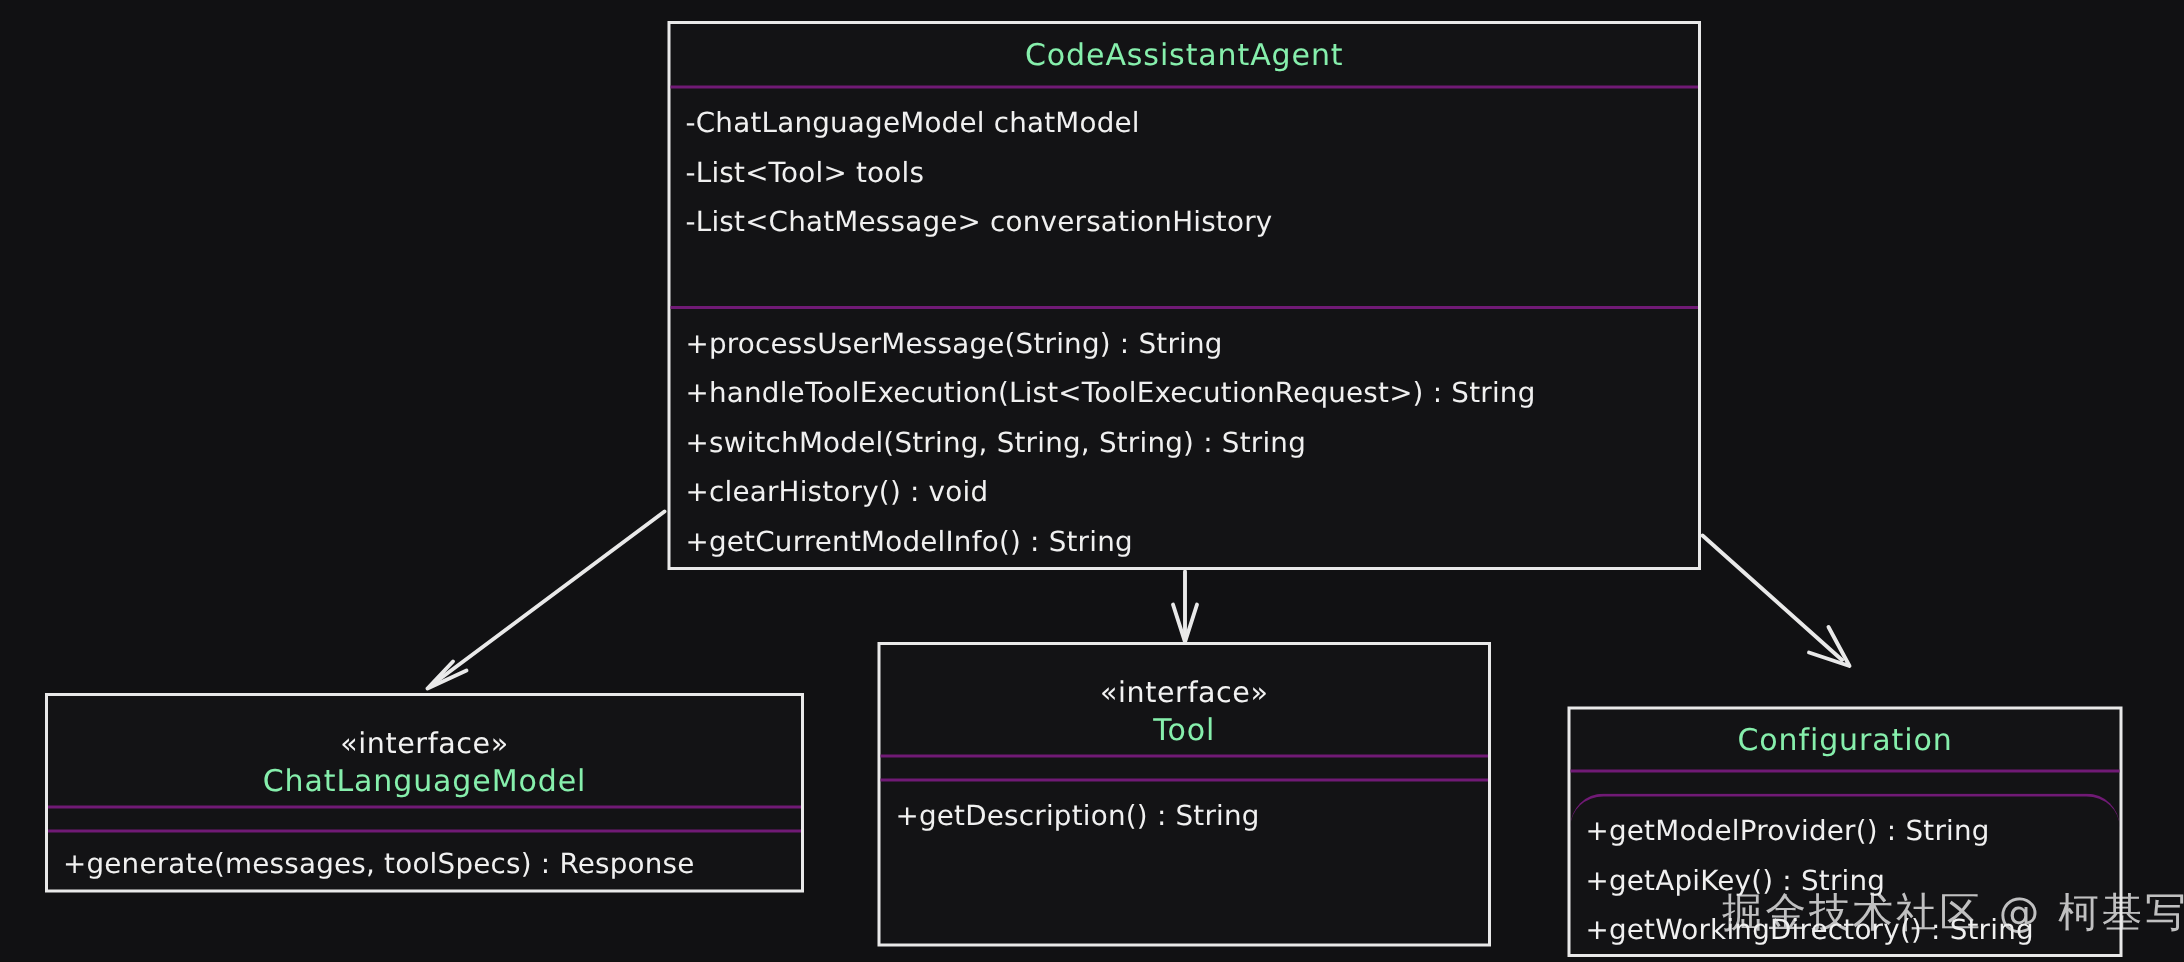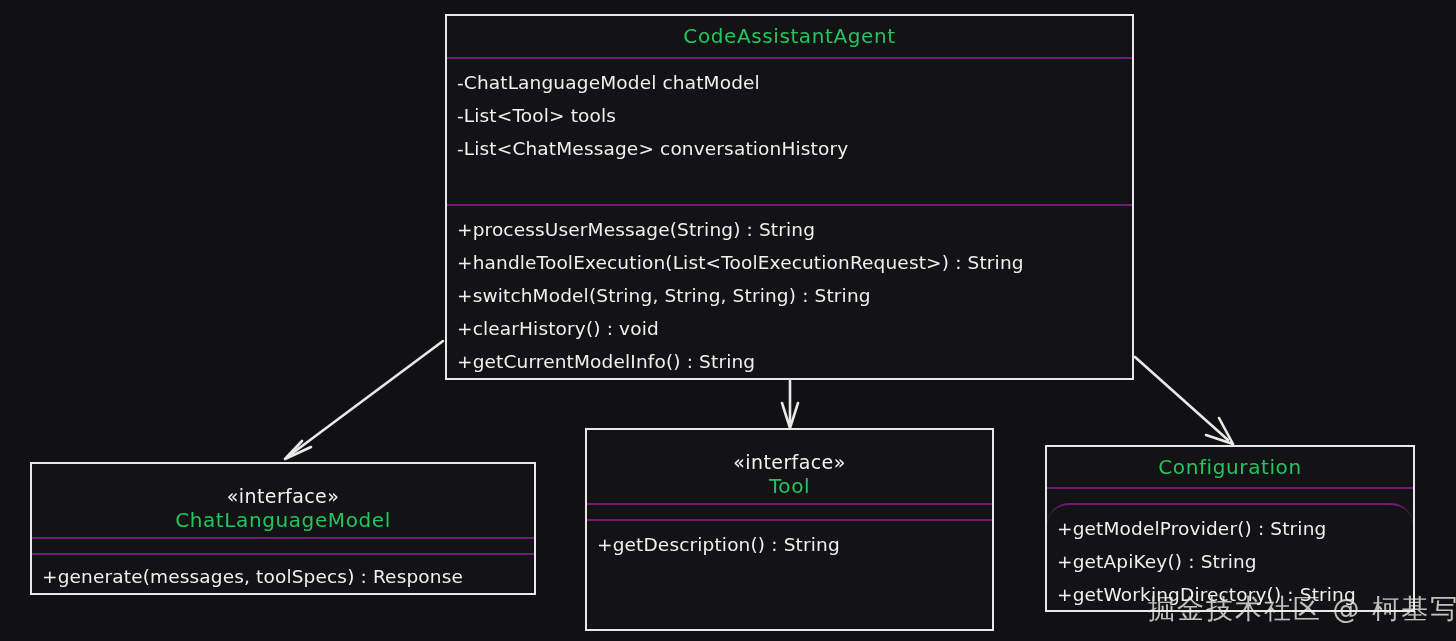--- a/index.html
+++ b/index.html
@@ -36,21 +36,21 @@
     justify-content: center;
   }
   .compartment.empty-comp {
     height: 16px;
   }
   .compartment.members {
     padding: 7px 10px 8px 10px;
   }
 
   .class-name {
-    color: #22c55e;
+    color: #86efac;
     font-size: 20px;
     letter-spacing: 0.6px;
     white-space: nowrap;
     line-height: 1.25;
   }
   .stereotype {
     color: #f2f2f2;
     font-size: 19px;
     letter-spacing: 0.4px;
     white-space: nowrap;
@@ -140,21 +140,21 @@
     <div class="compartment header" style="height:73px;">
       <div class="stereotype">«interface»</div>
       <div class="class-name">Tool</div>
     </div>
     <div class="compartment empty-comp"></div>
     <div class="compartment members" style="height:112px;">
       <div class="member">+getDescription() : String</div>
     </div>
   </div>
 
-  <div class="uml-class" style="left:1045px; top:445px; width:370px; height:167px;">
+  <div class="uml-class" style="left:1045px; top:471px; width:370px; height:167px;">
     <div class="compartment header" style="height:40px;">
       <div class="class-name">Configuration</div>
     </div>
     <div class="compartment empty-comp"></div>
     <div class="compartment members" style="height:108px;border-radius:22px;">
       <div class="member">+getModelProvider() : String</div>
       <div class="member">+getApiKey() : String</div>
       <div class="member">+getWorkingDirectory() : String</div>
     </div>
   </div>

